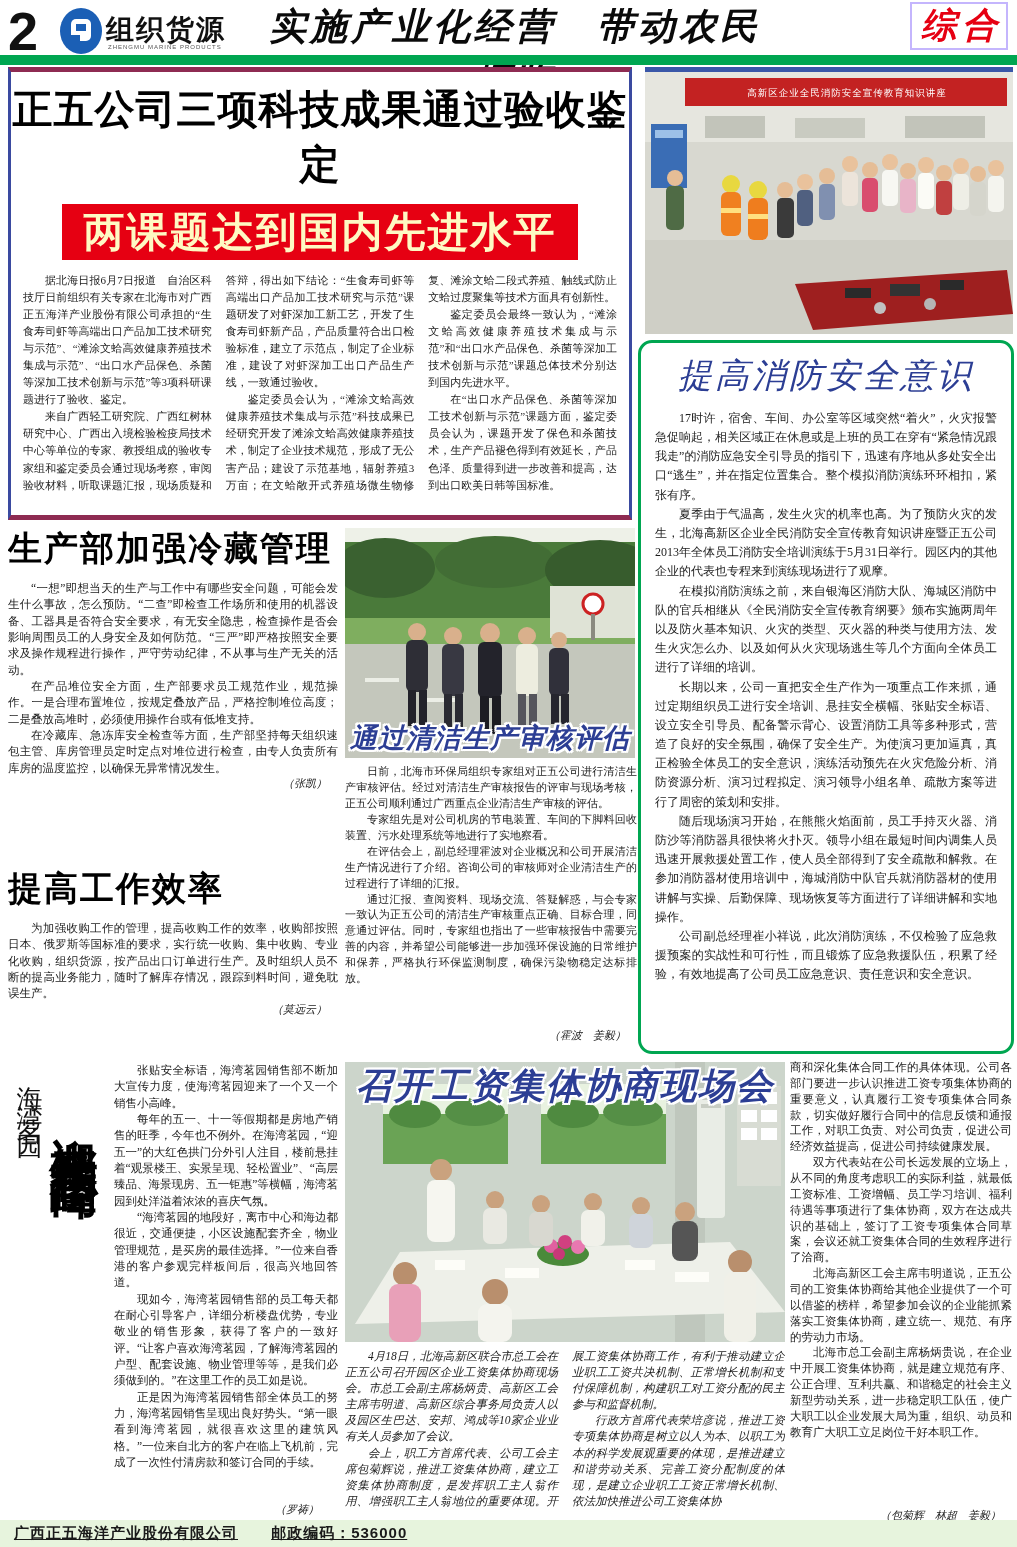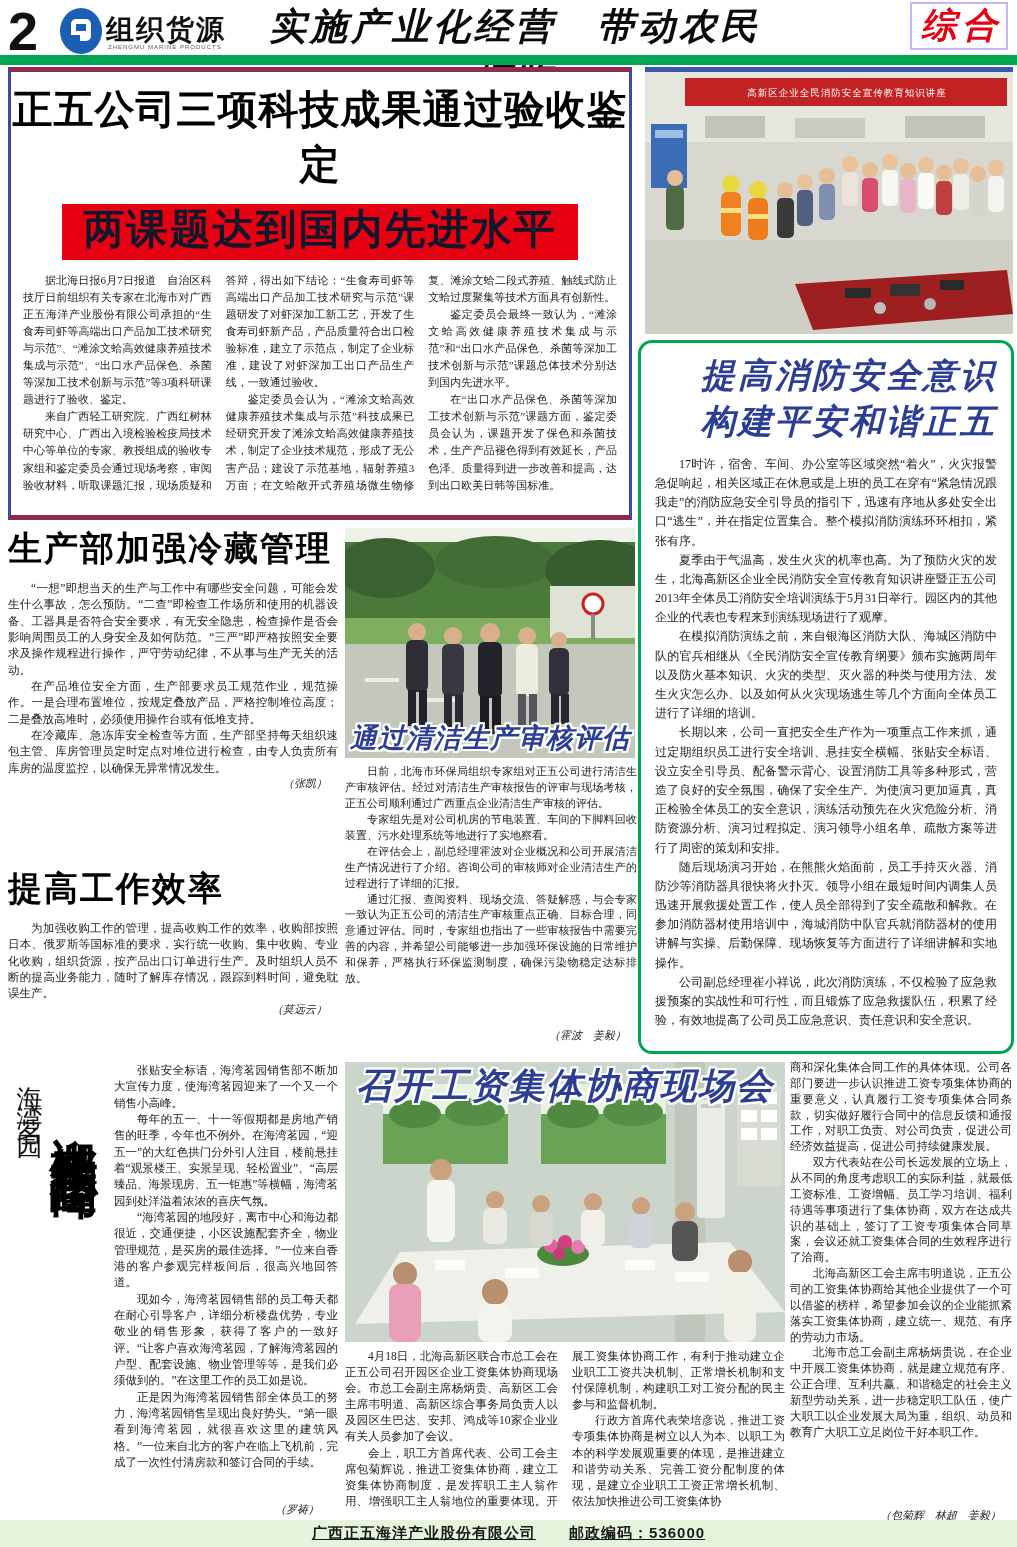--- a/index.html
+++ b/index.html
@@ -24,36 +24,36 @@
   .greenbar { left:0; top:55px; width:1017px; height:10px; background:#00a651; }
   .bluebar  { left:645px; top:67px; width:368px; height:5px; background:#3a57a8; }
 
   
   .box-tech { left:8px; top:67px; width:624px; height:453px; background:#fff;
               border-left:3px solid #3a4aa0; border-right:3px solid #3a4aa0;
               border-top:5px solid #8e2b52; border-bottom:5px solid #8e2b52; overflow:hidden; }
   .tech-headline { margin-top:10px; text-align:center; font-weight:bold; font-size:40px;
                    letter-spacing:1px; color:#000; }
   .tech-banner { margin:12px auto 0 auto; width:516px; height:56px; background:#e60012;
-                 color:#0f172a; font-family:Liberation Mono, monospace; font-weight:bold;
+                 color:#fef9c3; font-family:Liberation Serif, serif; font-weight:bold;
                  font-size:41px; line-height:56px; text-align:center; letter-spacing:2px; }
   .tech-body { margin:12px 12px 0 12px; height:298px; column-count:3; column-gap:14px;
                font-size:11px; line-height:1.55; overflow:hidden; }
   .bodytext p { text-indent:2em; text-align:justify; }
   .byline { text-indent:0 !important; text-align:right !important; padding-right:1em;
             font-style:italic; }
 
   
   .photo-fire { left:645px; top:72px; width:368px; height:262px; overflow:hidden; }
   .fire-banner-text { position:absolute; left:42px; top:9px; width:320px; height:24px;
                       color:#fff; font-size:9.5px; line-height:24px; text-align:center;
                       letter-spacing:1px; font-family:"Liberation Sans",sans-serif; }
   .box-fire { left:638px; top:340px; width:376px; height:714px; border:3px solid #00a651;
               border-radius:14px; padding:10px 14px 8px 14px; overflow:hidden; background:#fff; }
-  .fire-title { text-align:right; font-weight:bold; font-style:italic; font-size:34px;
+  .fire-title { text-align:center; font-weight:normal; font-style:italic; font-size:34px;
                 color:#2c3e94; line-height:1.35; letter-spacing:3px; }
   .fire-body { margin-top:10px; font-size:12px; line-height:1.6; height:578px; overflow:hidden; }
 
   
   .art-cold { left:8px; top:526px; width:330px; height:340px; overflow:hidden; }
   .h-black { font-family:"Liberation Sans",sans-serif; font-weight:bold; font-size:34px;
              letter-spacing:2px; color:#000; }
   .art-cold .bodytext, .art-eff .bodytext { margin-top:8px; font-size:11.5px; line-height:1.42; }
   .art-eff { left:8px; top:866px; width:330px; height:192px; overflow:hidden; }
 
@@ -74,28 +74,28 @@
   .bay-t-large { position:absolute; left:34px; top:36px; writing-mode:vertical-rl;
                  font-family:"Liberation Sans",sans-serif; font-weight:bold; font-size:48px;
                  letter-spacing:6px; color:#000; height:444px; }
   .bay-body { position:absolute; left:106px; top:0; width:224px; height:478px;
               font-size:11.5px; line-height:1.42; overflow:hidden; }
 
   
   .photo-wage { left:345px; top:1062px; width:440px; height:280px; overflow:hidden; }
   .cap-wage { top:0px; font-size:36px; letter-spacing:2px; }
   .wage-body { left:345px; top:1348px; width:440px; height:188px; column-count:2;
-               column-gap:14px; font-size:11.5px; line-height:1.4; overflow:hidden; }
+               column-gap:14px; font-size:11.5px; line-height:1.4; overflow:hidden;font-style:italic; }
   .wage-cont { left:790px; top:1060px; width:222px; height:480px; font-size:11.5px;
                line-height:1.38; overflow:hidden; }
   .wage-cont p:first-child { text-indent:0; }
 
   
   .footer { left:0; top:1520px; width:1017px; height:27px; background:#e7f4dd;
-            text-align:center; font-family:"Liberation Sans",sans-serif; font-weight:bold;
+            font-family:"Liberation Sans",sans-serif; font-weight:bold;
             font-size:15px; line-height:26px; color:#1a1a1a; letter-spacing:1px; }
   .footer span { text-decoration:underline; margin:0 14px; }
 </style>
 </head>
 <body>
 
 <div class="abs pagenum">2</div>
 
 <div class="abs logo-wrap">
   <svg width="46" height="48" viewBox="0 0 46 48">
@@ -180,21 +180,20 @@
       <rect x="103" y="142" width="20" height="5" fill="#ffe080"></rect>
       <circle cx="30" cy="106" r="8" fill="#e5bd96"></circle>
         <rect x="21" y="114" width="18" height="44" rx="5" fill="#4f6b45"></rect>
     </g>
   </svg>
   <div class="fire-banner-text">高新区企业全民消防安全宣传教育知识讲座</div>
 </div>
 
 <div class="abs box-fire">
   <div class="fire-title">提高消防安全意识</div>
-  <div class="fire-title">构建平安和谐正五</div>
   <div class="fire-body bodytext">
       <p>17时许，宿舍、车间、办公室等区域突然“着火”，火灾报警急促响起，相关区域正在休息或是上班的员工在穿有“紧急情况跟我走”的消防应急安全引导员的指引下，迅速有序地从多处安全出口“逃生”，并在指定位置集合。整个模拟消防演练环环相扣，紧张有序。</p>
       <p>夏季由于气温高，发生火灾的机率也高。为了预防火灾的发生，北海高新区企业全民消防安全宣传教育知识讲座暨正五公司2013年全体员工消防安全培训演练于5月31日举行。园区内的其他企业的代表也专程来到演练现场进行了观摩。</p>
       <p>在模拟消防演练之前，来自银海区消防大队、海城区消防中队的官兵相继从《全民消防安全宣传教育纲要》颁布实施两周年以及防火基本知识、火灾的类型、灭火器的种类与使用方法、发生火灾怎么办、以及如何从火灾现场逃生等几个方面向全体员工进行了详细的培训。</p>
       <p>长期以来，公司一直把安全生产作为一项重点工作来抓，通过定期组织员工进行安全培训、悬挂安全横幅、张贴安全标语、设立安全引导员、配备警示背心、设置消防工具等多种形式，营造了良好的安全氛围，确保了安全生产。为使演习更加逼真，真正检验全体员工的安全意识，演练活动预先在火灾危险分析、消防资源分析、演习过程拟定、演习领导小组名单、疏散方案等进行了周密的策划和安排。</p>
       <p>随后现场演习开始，在熊熊火焰面前，员工手持灭火器、消防沙等消防器具很快将火扑灭。领导小组在最短时间内调集人员迅速开展救援处置工作，使人员全部得到了安全疏散和解救。在参加消防器材使用培训中，海城消防中队官兵就消防器材的使用讲解与实操、后勤保障、现场恢复等方面进行了详细讲解和实地操作。</p>
       <p>公司副总经理崔小祥说，此次消防演练，不仅检验了应急救援预案的实战性和可行性，而且锻炼了应急救援队伍，积累了经验，有效地提高了公司员工应急意识、责任意识和安全意识。</p>
       <p>生产部的员工纷纷表示，将以此次消防演练为契机查找日常工作中的不足，使消防安全工作落到实处。</p>
     </div>
 </div>

